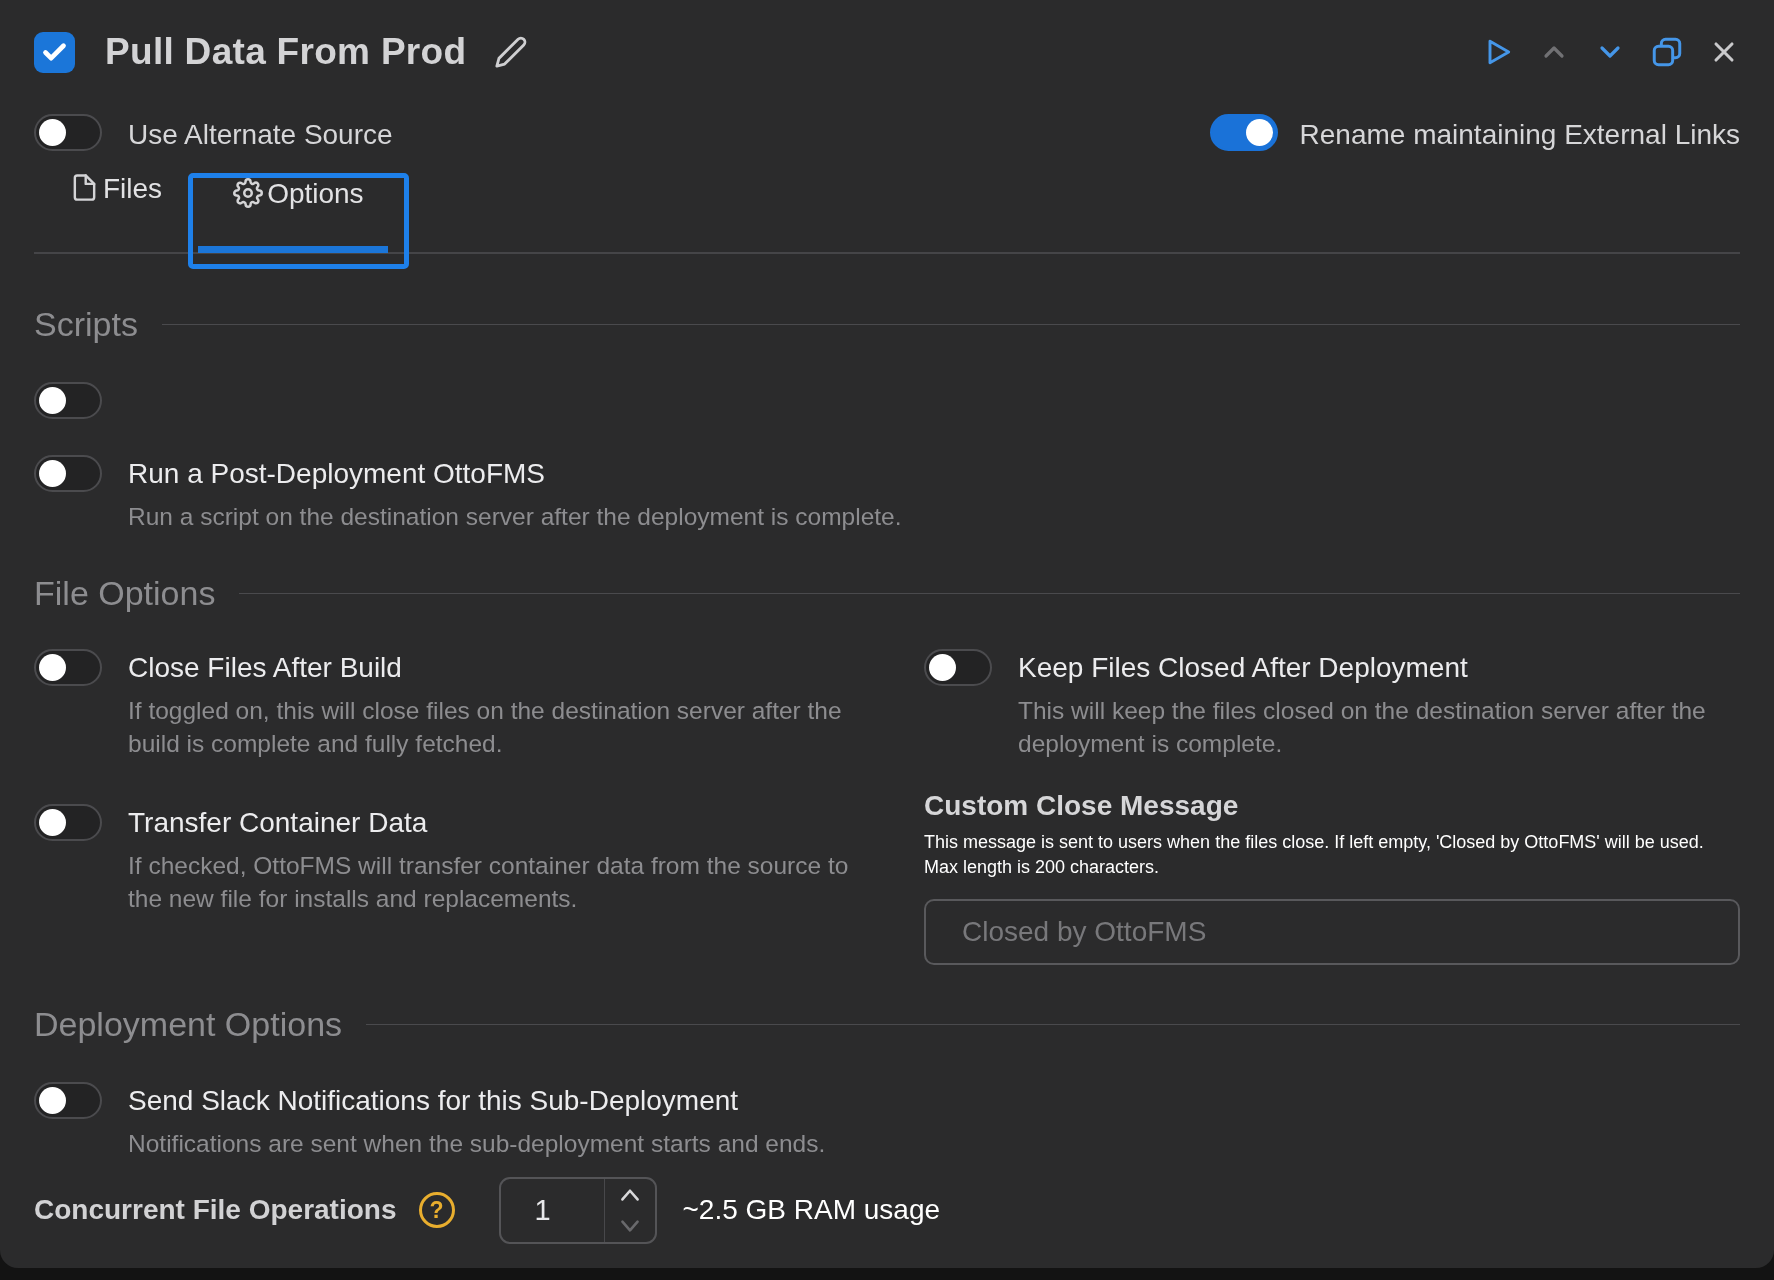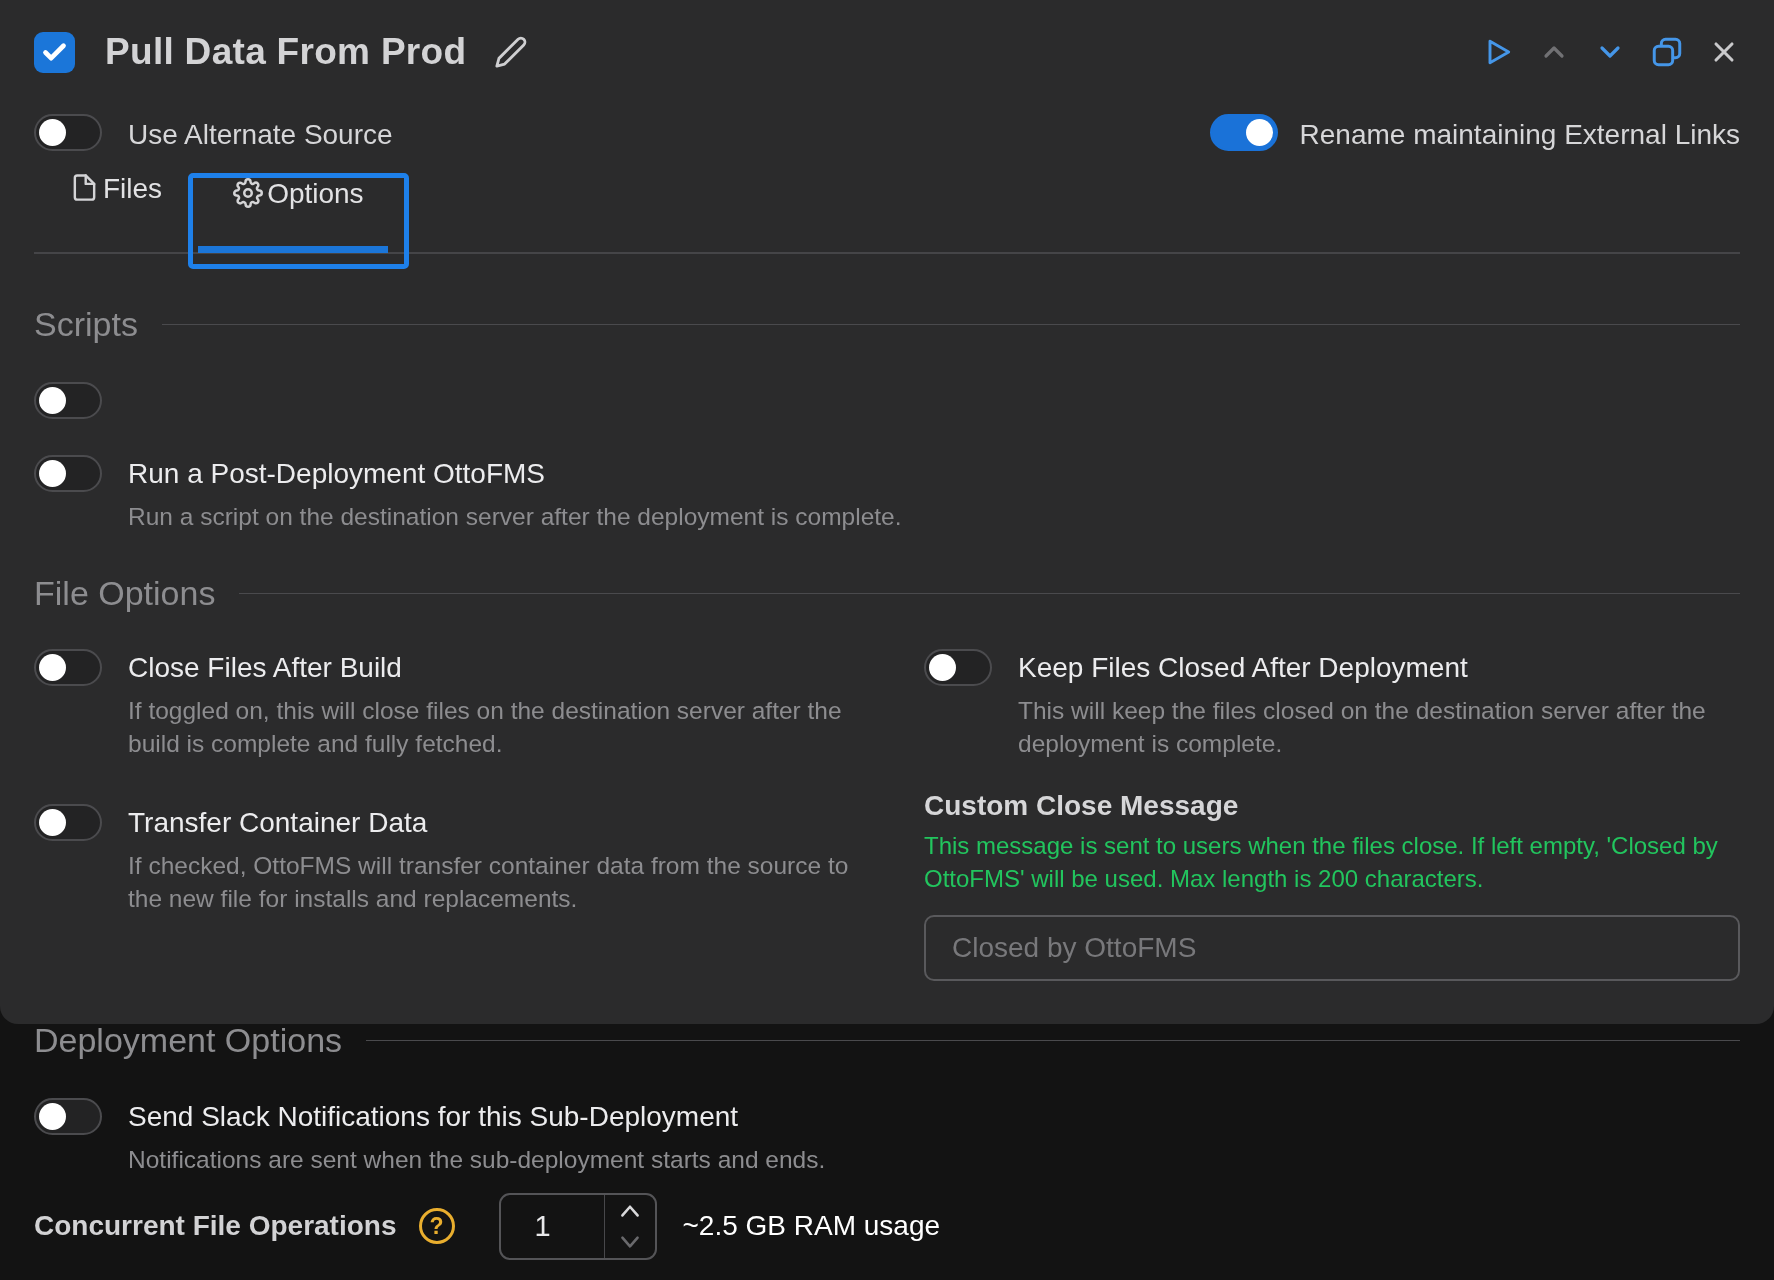--- a/index.html
+++ b/index.html
@@ -5,21 +5,21 @@
   * { margin:0; padding:0; box-sizing:border-box; }
   html,body { width:1774px; height:1280px; }
   body {
     background:#131313;
     font-family:"Liberation Sans", sans-serif;
     overflow:hidden;
     position:relative;
   }
   .panel {
     position:absolute; top:0; left:0; right:0;
-    height:1024px;
+    height:1268px;
     background:#2b2b2c;
     border-radius:0 0 18px 18px;
     padding:0 34px;
   }
 
   
   .header { display:flex; align-items:center; padding-top:30px; height:74px; }
   .checkbox {
     width:41px; height:41px; border-radius:9px; background:#1b76d9;
     display:flex; align-items:center; justify-content:center; cursor:pointer; flex-shrink:0;
@@ -68,25 +68,25 @@
   .sec-scripts { margin-top:36px; }
   .row-pre  { margin-top:38px; }
   .row-post { margin-top:36px; }
   .sec-fileopts { margin-top:40px; }
 
   .fo-grid { margin-top:36px; display:grid; grid-template-columns:840px 1fr; column-gap:50px; }
   .row-transfer { margin-top:44px; }
 
   .ccm { margin-top:30px; }
   .ccm-title { font-size:28px; font-weight:700; color:#d6d6d8; }
-  .ccm-desc { font-size:24px; color:#22c55e; margin-top:8px; line-height:1.34; max-width:820px; }
+  .ccm-desc { font-size:18px; color:#ffffff; margin-top:8px; line-height:1.34; max-width:820px; }
   .ccm-input {
     margin-top:20px; width:100%; height:66px;
     background:transparent; border:2px solid #59595c; border-radius:10px;
-    padding:0 26px; font-size:28px; color:#e8e8ea; outline:none;
+    padding:0 36px; font-size:28px; color:#e8e8ea; outline:none;
     font-family:"Liberation Sans", sans-serif;
   }
   .ccm-input::placeholder { color:#78787b; }
 
   .sec-deploy { margin-top:40px; }
   .row-slack { margin-top:38px; }
 
   
   .bottom-row { margin-top:16px; display:flex; align-items:center; }
   .cfo-label { font-size:28px; font-weight:700; color:#d2d2d4; }

